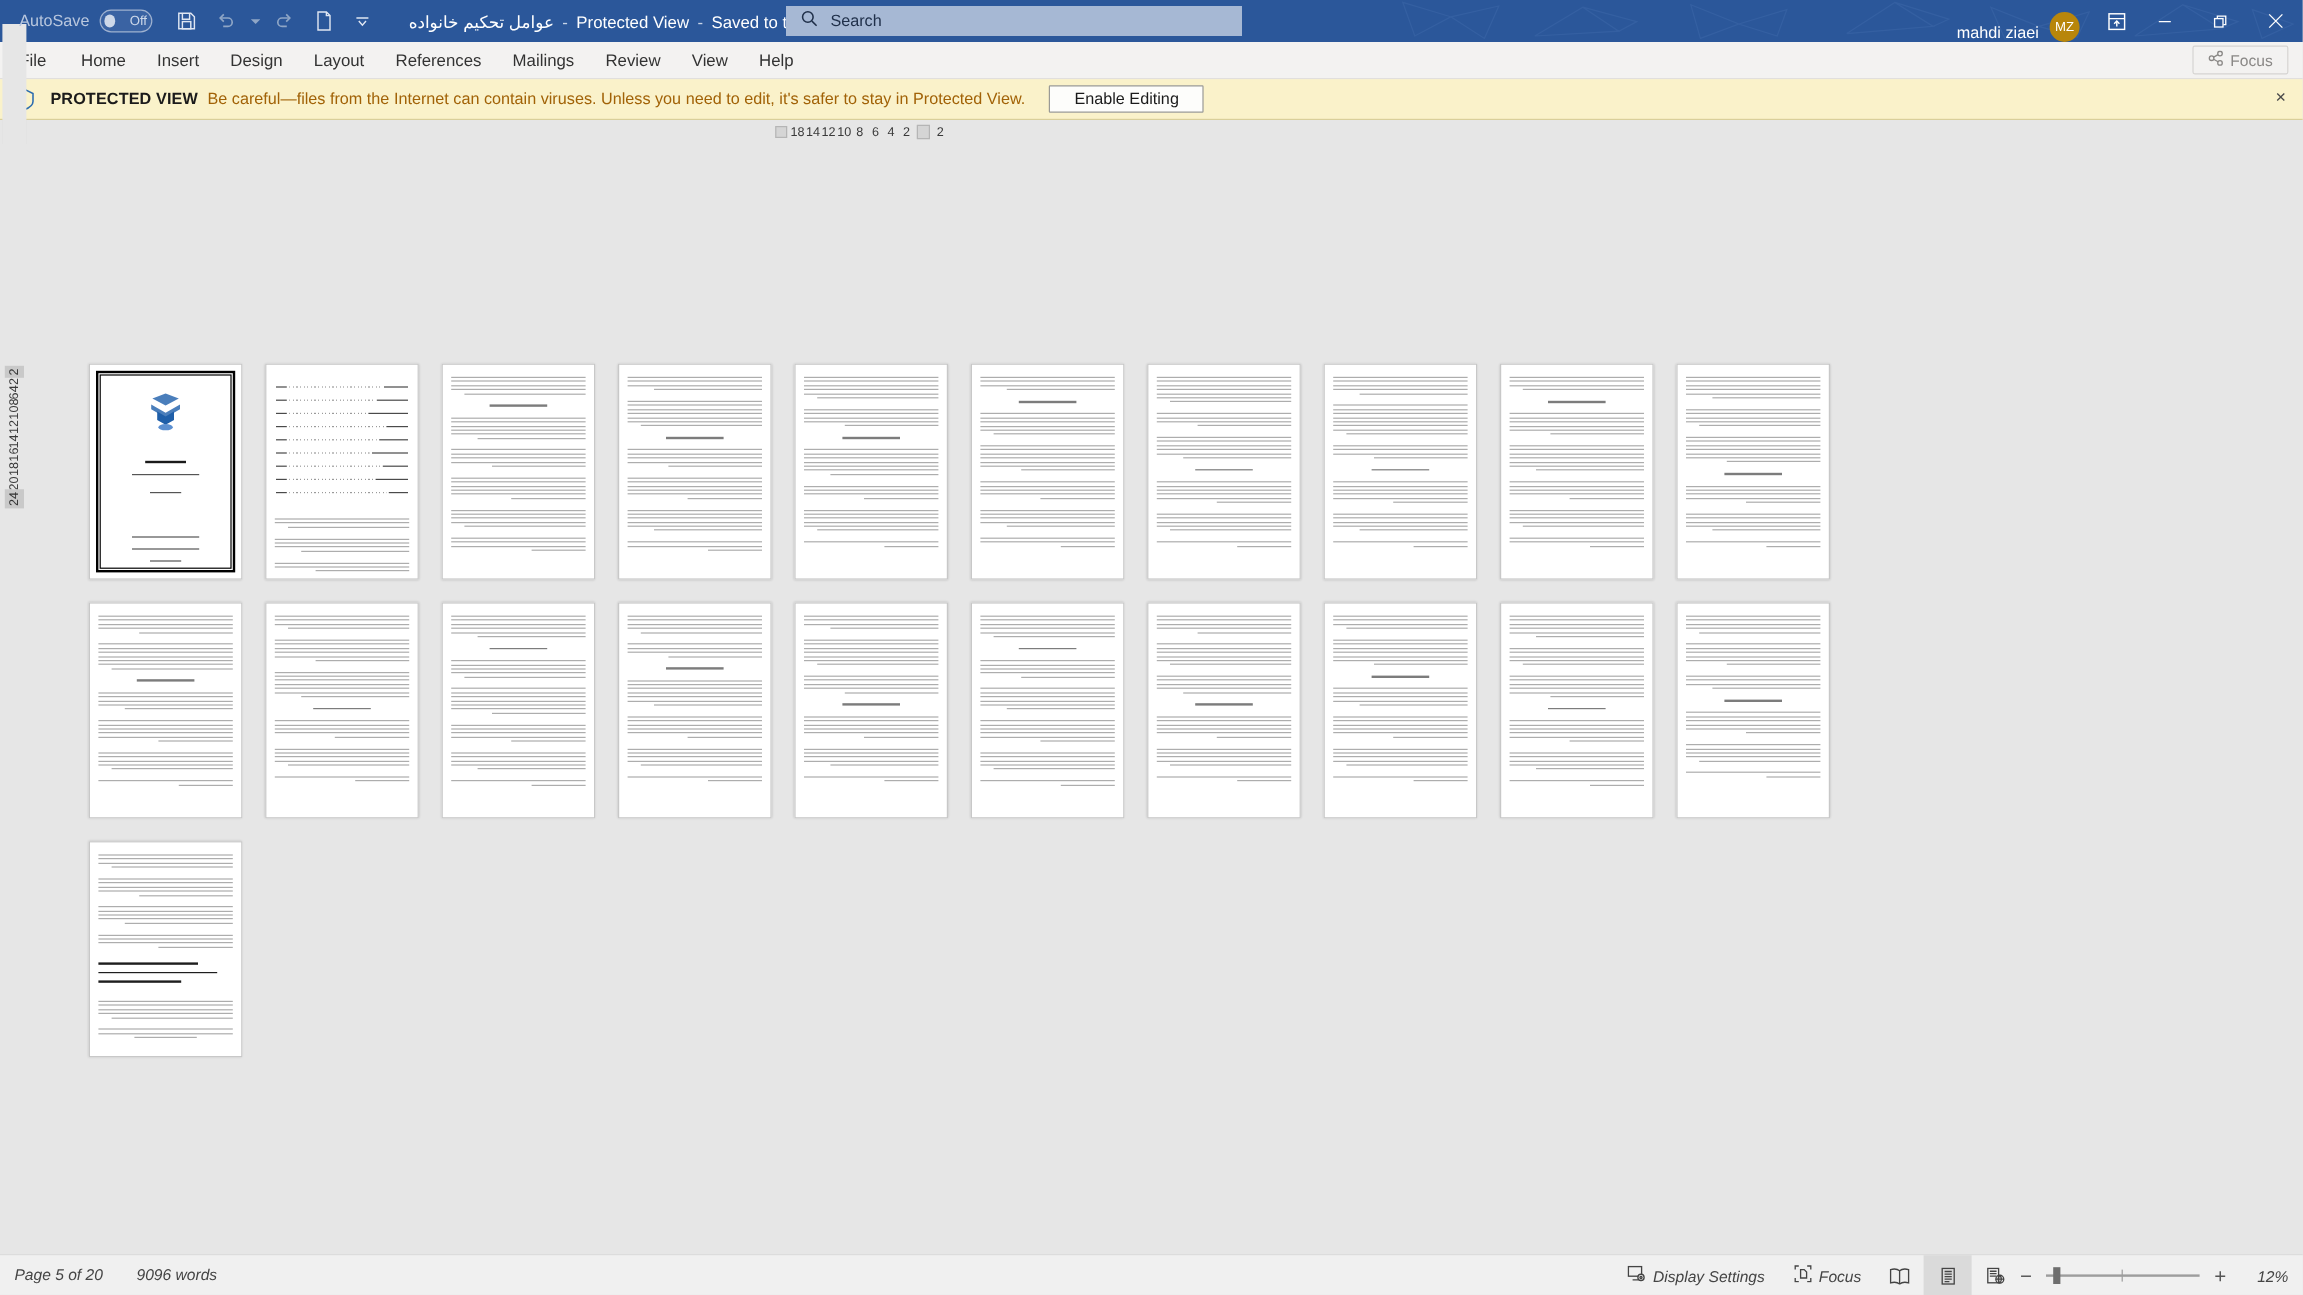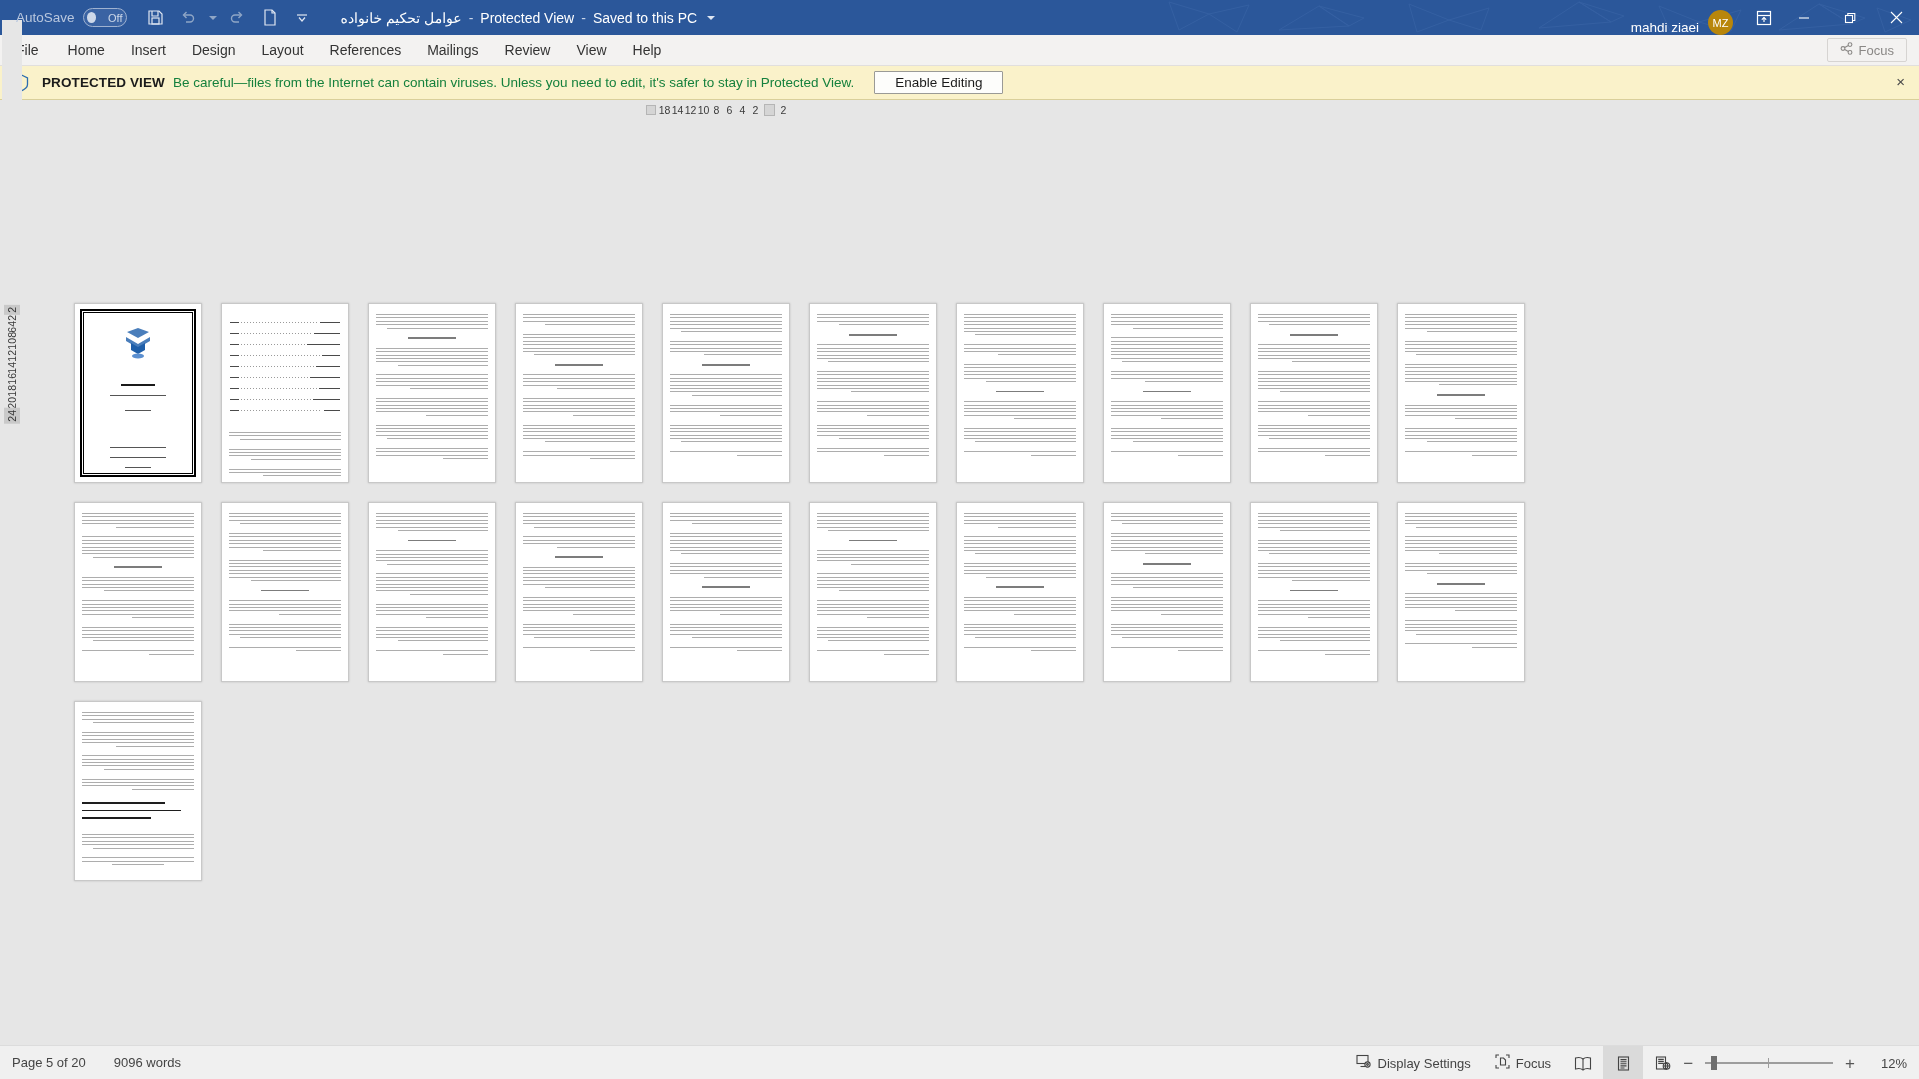--- a/index.html
+++ b/index.html
@@ -104,21 +104,21 @@
   }
 
   
   .pvbar {
     height: 34px; background: #faf2ca;
     border-bottom: 1px solid #d9cf9a;
     display: flex; align-items: center; position: relative;
   }
   .pv-icon { margin-left: 11px; margin-right: 12px; display: flex; }
   .pv-strong { font-size: 13.5px; color: #1b1b1b; font-weight: bold; letter-spacing: .1px; }
-  .pv-text { font-size: 13.5px; color: #15803d; margin-left: 8px; }
+  .pv-text { font-size: 13.5px; color: #a16207; margin-left: 8px; }
   .enable-btn {
     margin-left: 20px; height: 23px; padding: 0 20px;
     background: #fdfdfb; border: 1px solid #9a9a96;
     font-size: 13.5px; color: #1b1b1b; border-radius: 1px;
     display: flex; align-items: center;
   }
   .pv-close {
     position: absolute; right: 14px; top: 8px;
     color: #4a4a4a; font-size: 15px; line-height: 1;
   }
@@ -220,21 +220,21 @@
 
   
   .ref-ln { height: 1.6px; background: #1e1e1e; }
 
   
   .statusbar {
     position: absolute; left: 0; bottom: 0;
     width: 1919px; height: 34px;
     background: #f0f0f0; border-top: 1px solid #dcdcdc;
     display: flex; align-items: center;
-    font-size: 13px; color: #444;
+    font-size: 13px; color: #444; font-style: italic;
   }
   .sb-left { display: flex; align-items: center; gap: 28px; margin-left: 12px; }
   .sb-right {
     position: absolute; right: 0; top: 0; height: 34px;
     display: flex; align-items: center; gap: 0;
   }
   .sb-item { display: flex; align-items: center; gap: 6px; padding: 0 12px; height: 34px; }
   .viewbtn {
     width: 40px; height: 34px; display: flex; align-items: center; justify-content: center;
   }
@@ -319,20 +319,29 @@
 
   <div class="doc-title">
     <span>عوامل تحکیم خانواده</span>
     <span class="sep">-</span>
     <span>Protected View</span>
     <span class="sep">-</span>
     <span>Saved to this PC</span>
     <span class="caret-down"></span>
   </div>
 
+  <div class="searchbox">
+    <span>
+      <svg width="15" height="15" viewBox="0 0 15 15" fill="none" stroke="#20304a" stroke-width="1.3">
+        <circle cx="6.2" cy="6.2" r="4.4"></circle>
+          <path d="M9.6 9.6L13.5 13.5"></path>
+      </svg>
+    </span>
+    <span class="ph">Search</span>
+  </div>
 
   <div class="tb-right">
     <span class="user-name">mahdi ziaei</span>
     <span class="avatar">MZ</span>
     <span class="ribbon-display">
       <svg width="16" height="16" viewBox="0 0 16 16" fill="none" stroke="currentColor" stroke-width="1.2">
         <rect x="1.5" y="1.5" width="13" height="13"></rect>
           <path d="M1.5 5.5h13"></path>
           <path d="M8 12V7.5"></path>
           <path d="M5.8 9.7L8 7.5l2.2 2.2"></path>

